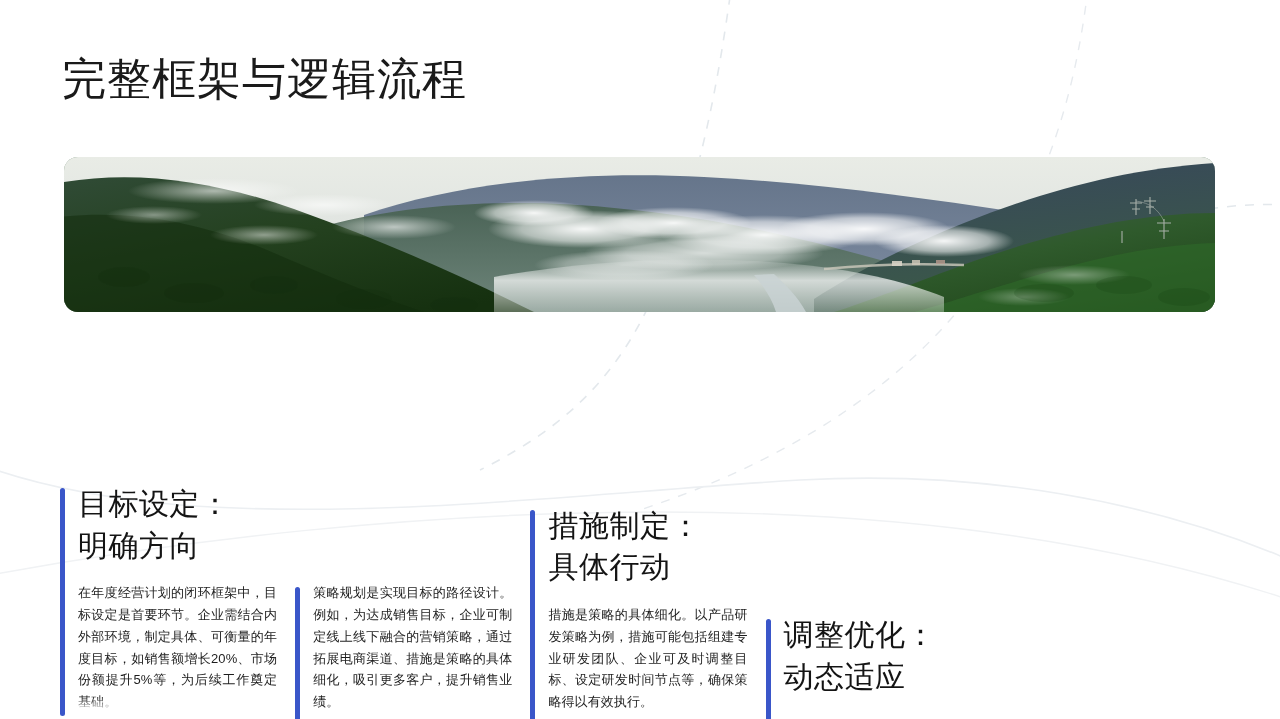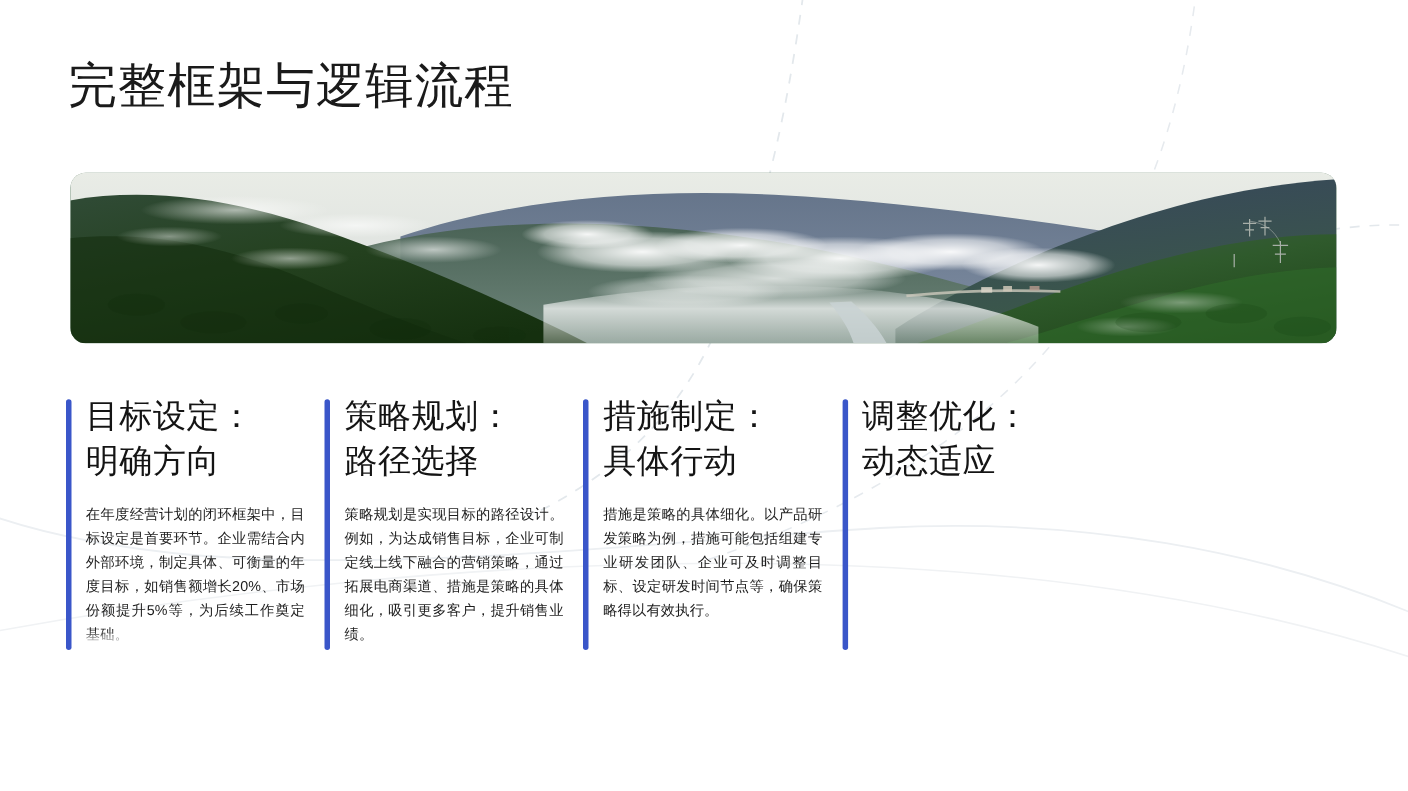--- a/index.html
+++ b/index.html
@@ -61,20 +61,21 @@
 
   
   #columns {
     position: absolute;
     left: 56px;
     top: 358px;
     width: 1176px;
     height: 355px;
     display: flex;
     z-index: 3;
+    align-items: flex-end;
   }
 
   .col {
     position: relative;
     width: 20%;
     padding-left: 22px;
     padding-right: 14px;
   }
 
   .accent-bar {
@@ -249,22 +250,20 @@
 
     <div class="col clipped">
       <span class="accent-bar" style="background: rgb(58, 86, 201);"></span>
       <div class="col-heading">目标设定：
 明确方向</div>
       <div class="col-body">在年度经营计划的闭环框架中，目标设定是首要环节。企业需结合内外部环境，制定具体、可衡量的年度目标，如销售额增长20%、市场份额提升5%等，为后续工作奠定基础。</div>
     </div>
 
     <div class="col">
       <span class="accent-bar" style="background: rgb(58, 86, 201);"></span>
-      <div class="col-heading">策略规划：
-路径选择</div>
       <div class="col-body">策略规划是实现目标的路径设计。例如，为达成销售目标，企业可制定线上线下融合的营销策略，通过拓展电商渠道、措施是策略的具体细化，吸引更多客户，提升销售业绩。</div>
     </div>
 
     <div class="col">
       <span class="accent-bar" style="background: rgb(58, 86, 201);"></span>
       <div class="col-heading">措施制定：
 具体行动</div>
       <div class="col-body">措施是策略的具体细化。以产品研发策略为例，措施可能包括组建专业研发团队、企业可及时调整目标、设定研发时间节点等，确保策略得以有效执行。</div>
     </div>
 

